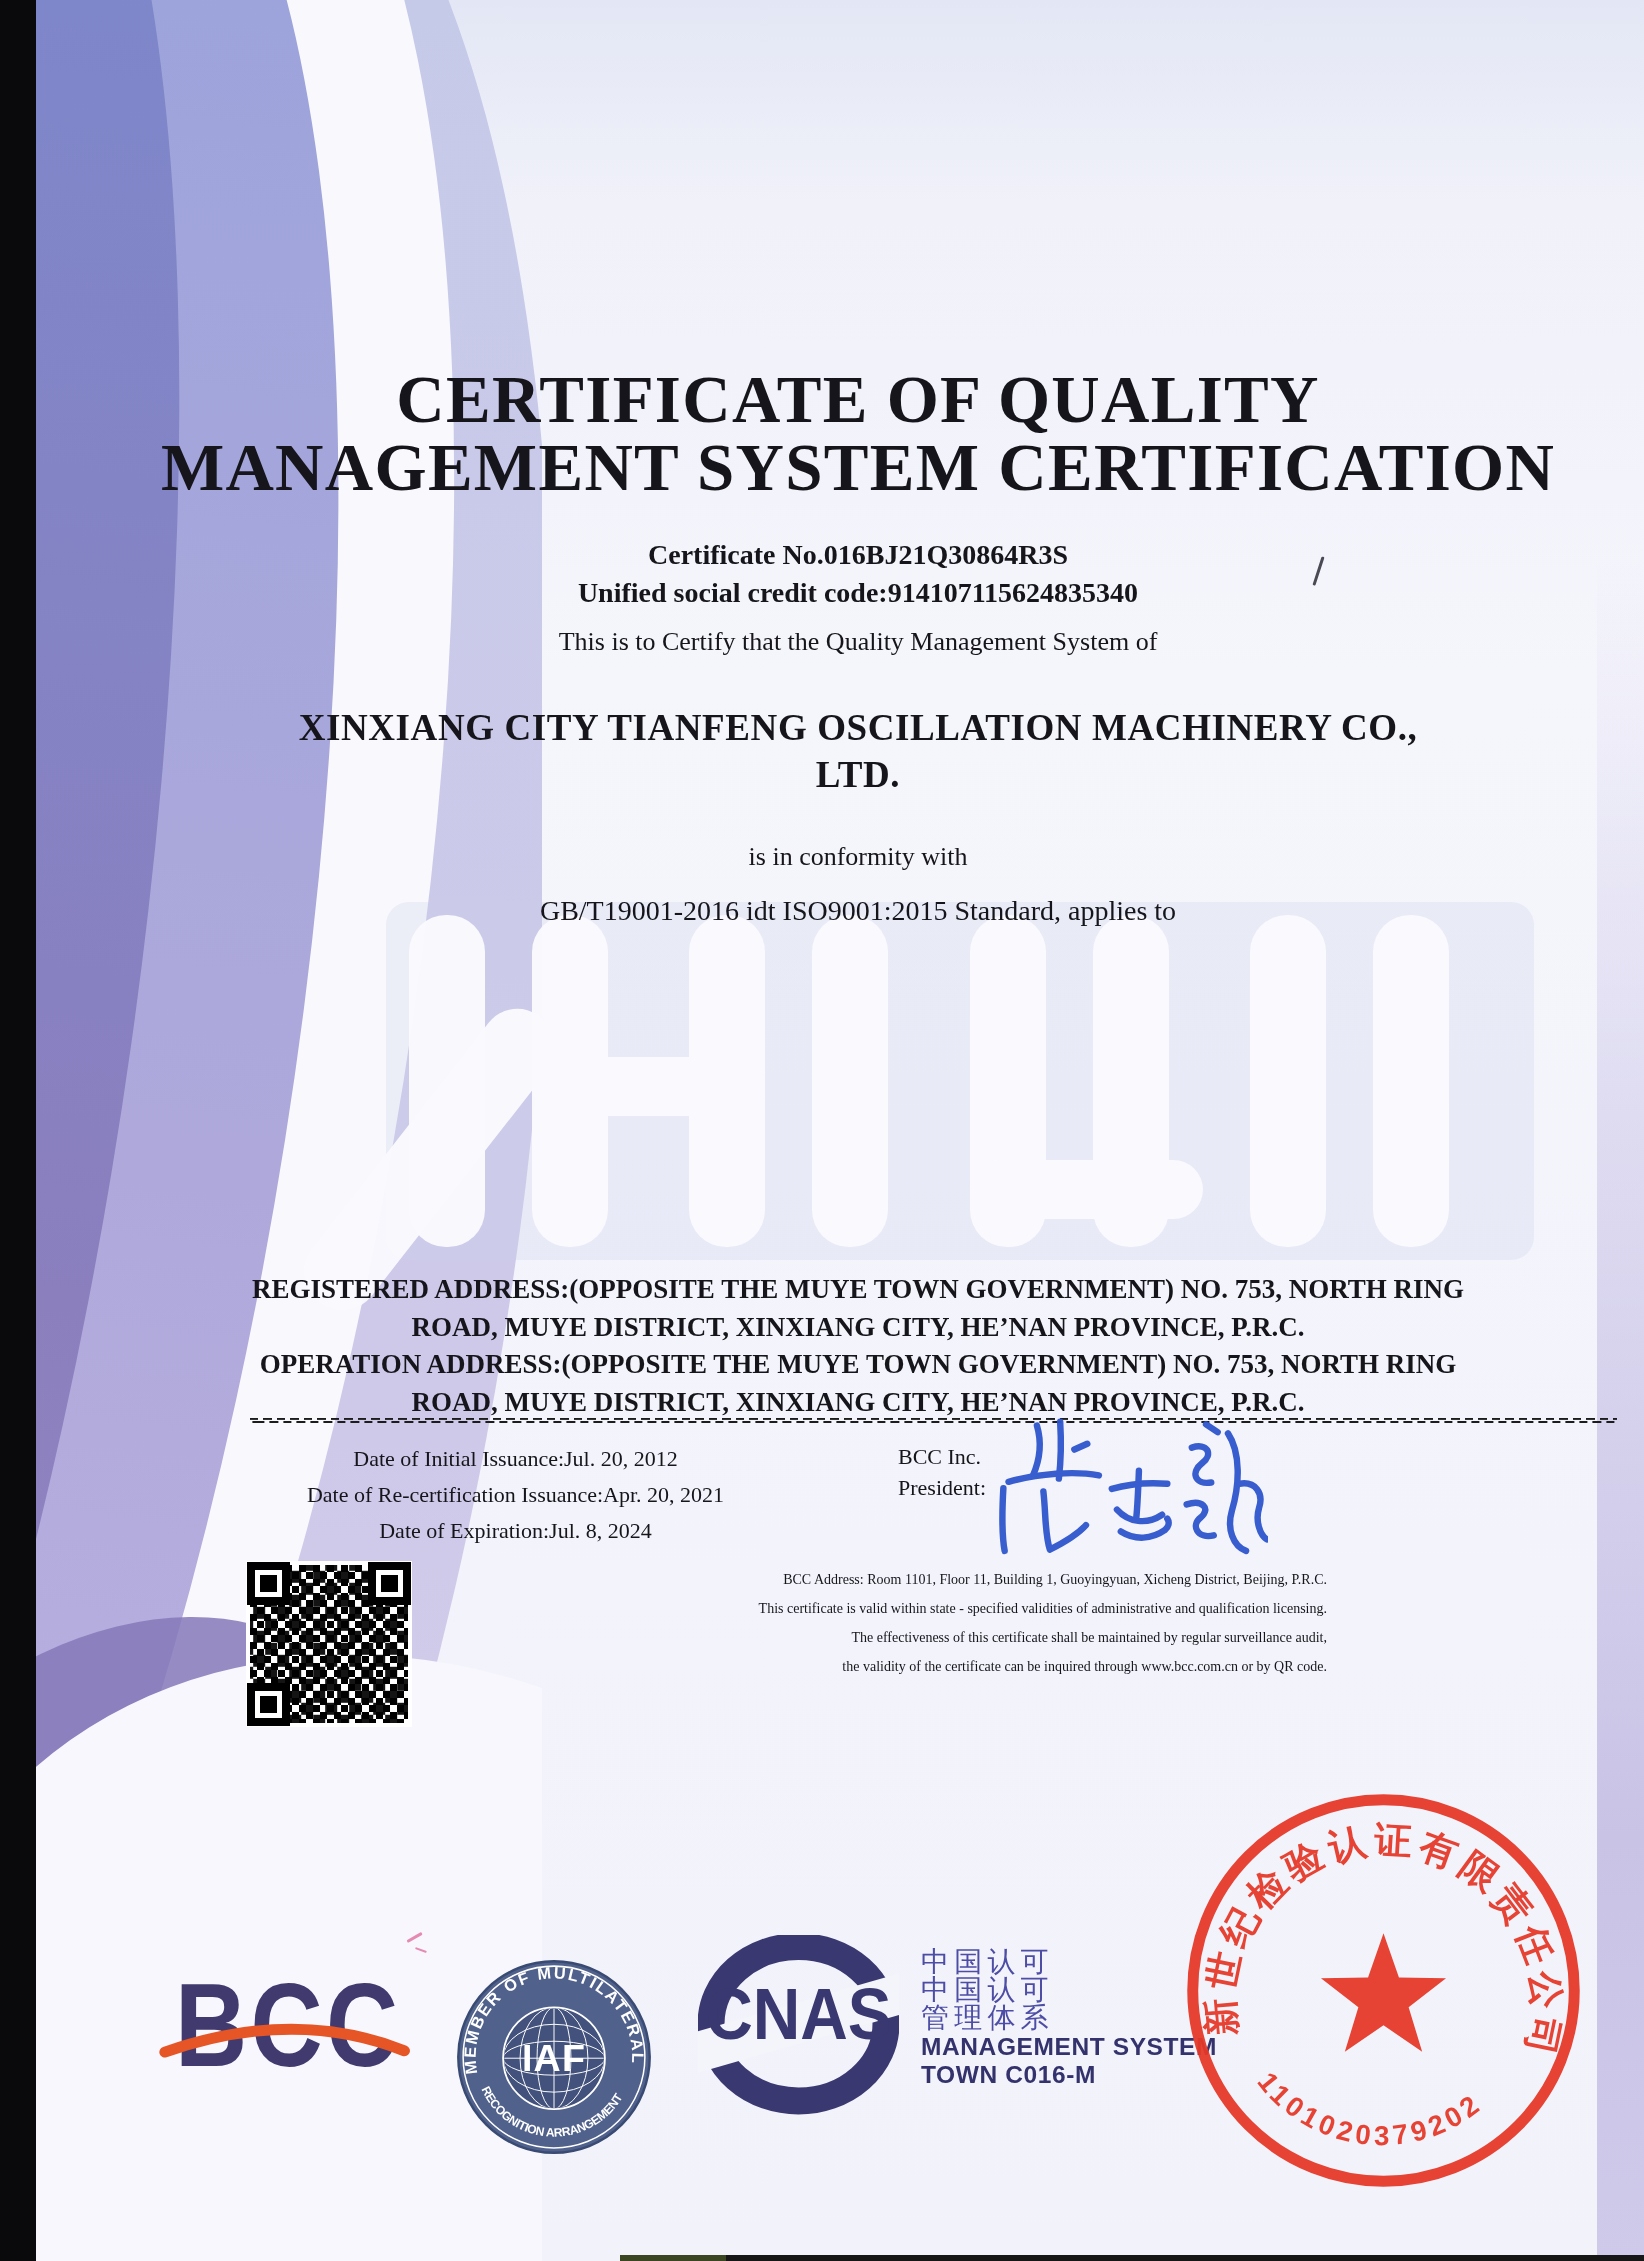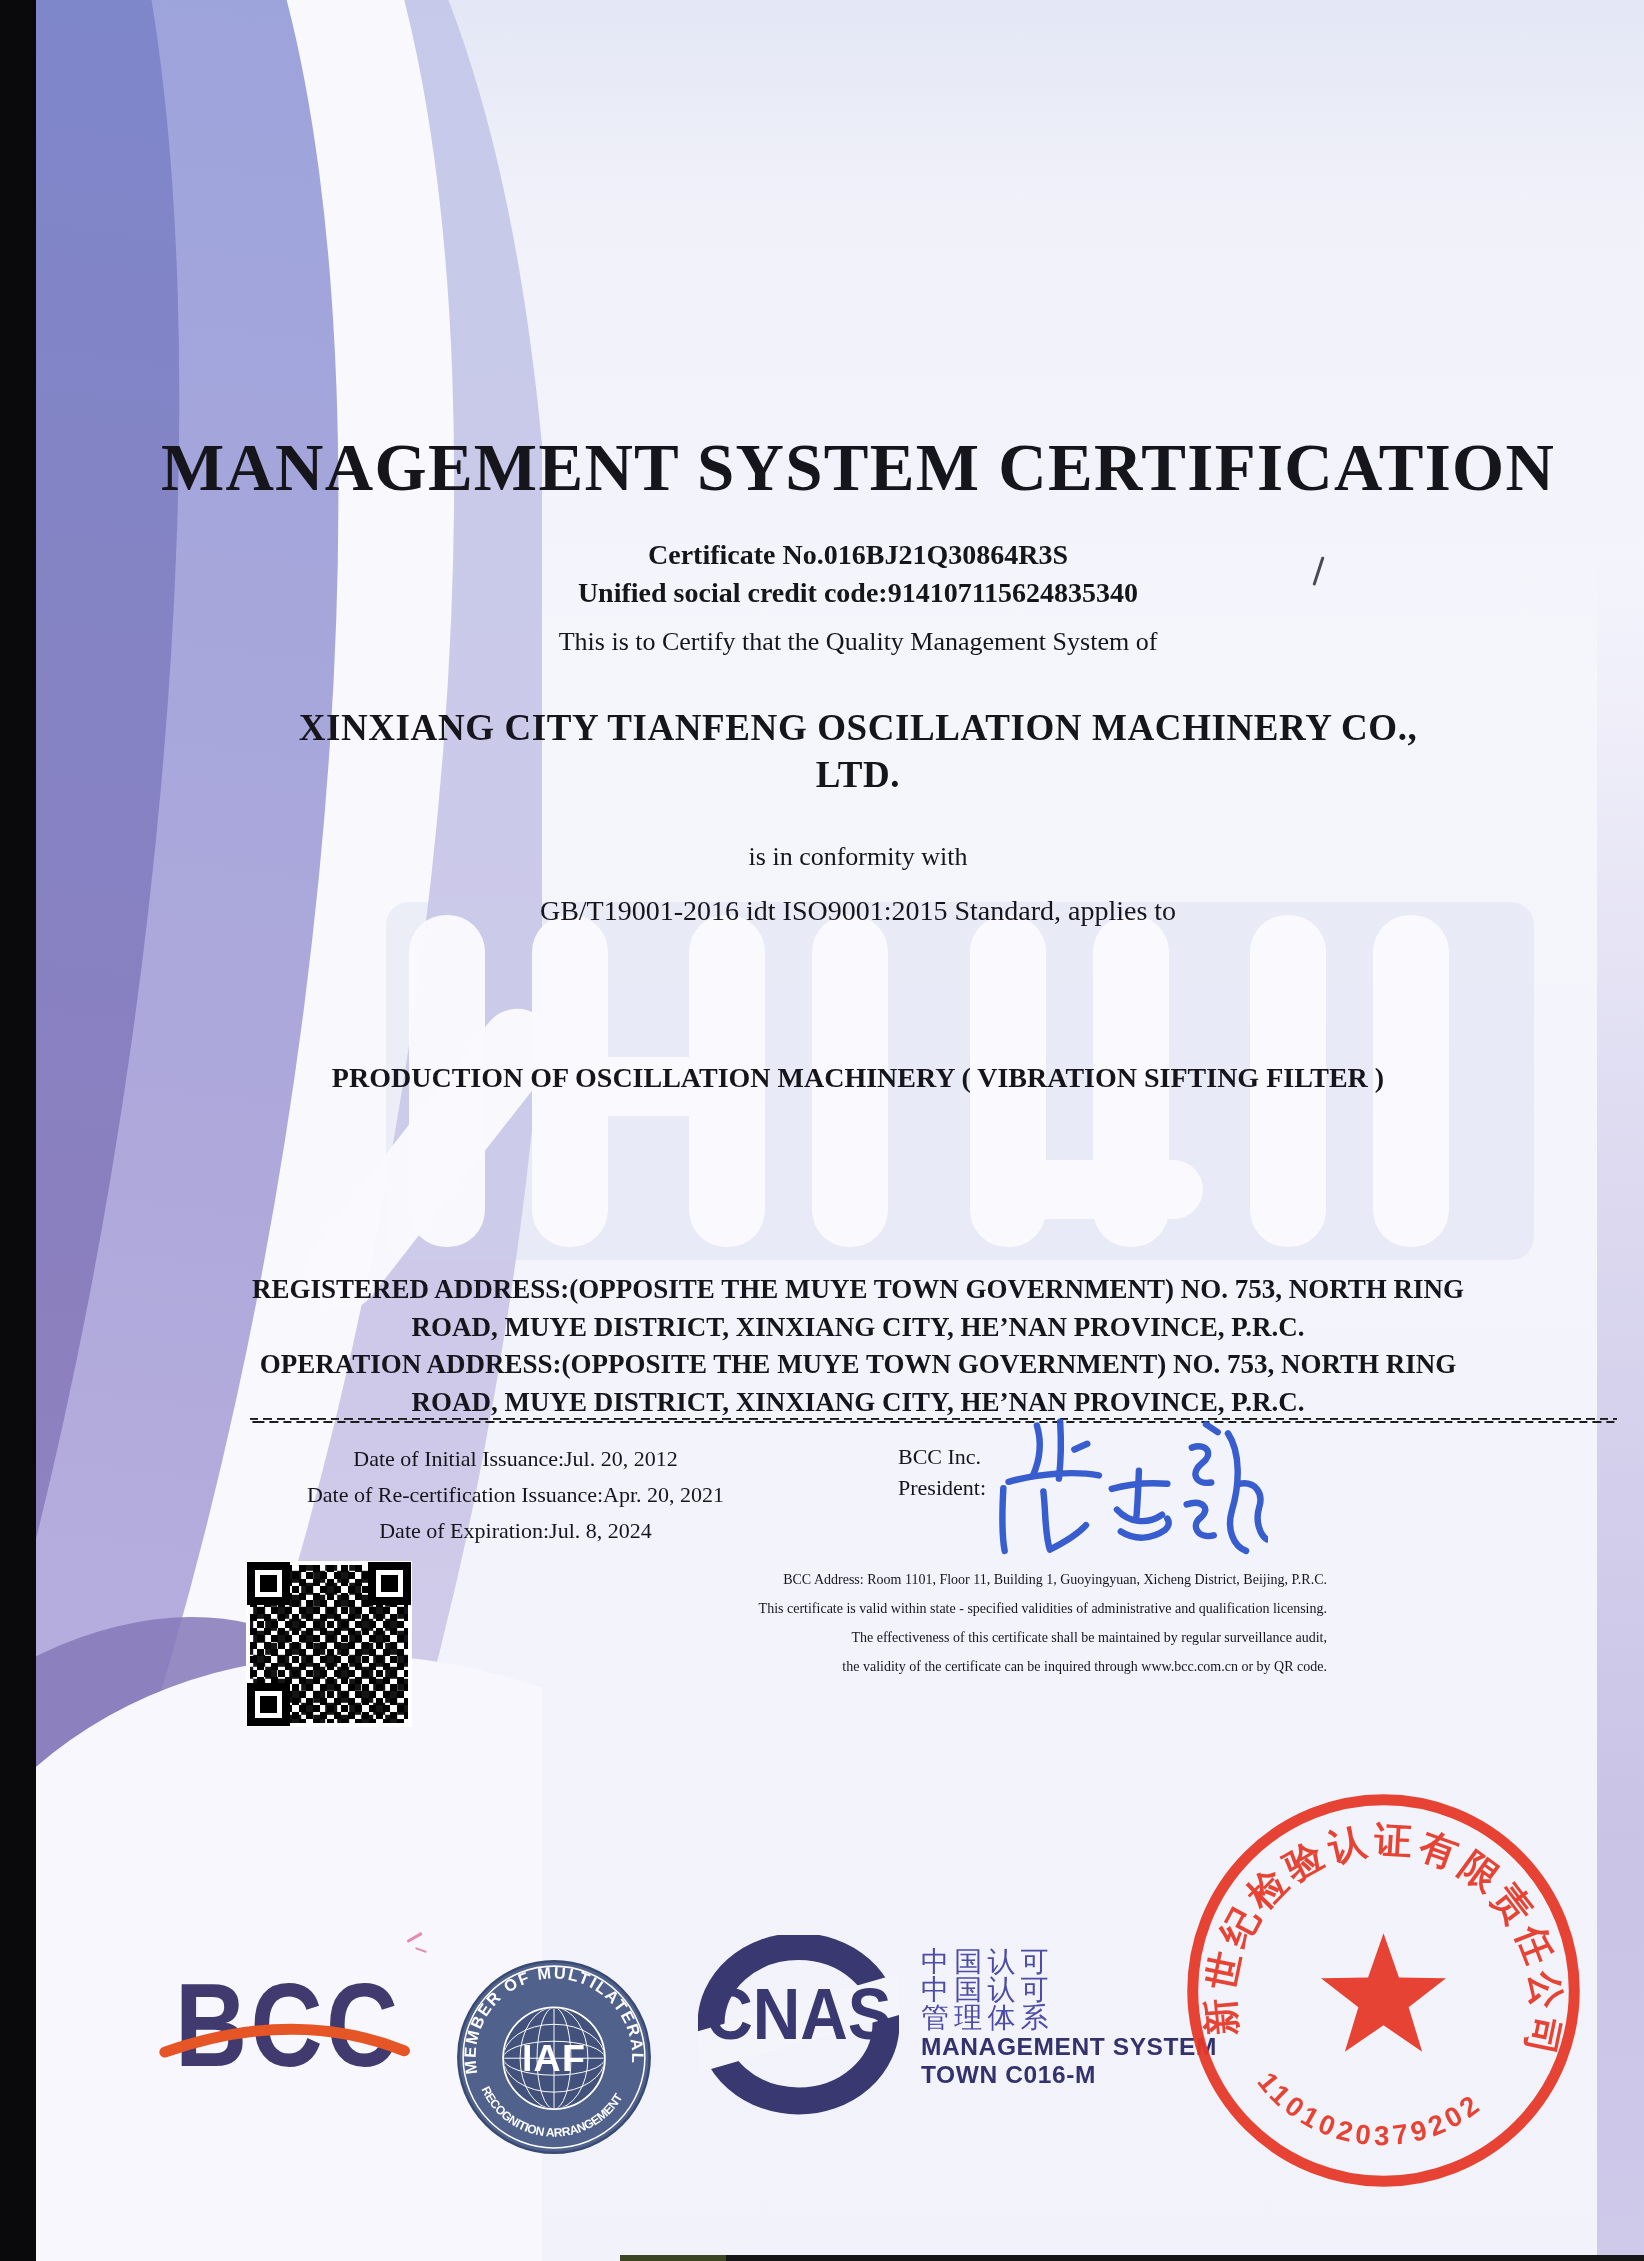--- a/index.html
+++ b/index.html
@@ -126,30 +126,30 @@
       <i class="b8"></i>
     <i class="h1"></i>
       <i class="h2"></i>
       <i class="s1"></i>
   </div>
 
   <div class="abs lstrip"></div>
   <div class="abs bstrip"></div>
   <div class="abs bstrip-olive"></div>
 
+  <div class="abs ctr title" id="title1">CERTIFICATE OF QUALITY</div>
   <div class="abs ctr title" id="title2">MANAGEMENT SYSTEM CERTIFICATION</div>
 
   <div class="abs ctr" id="certno">Certificate No.016BJ21Q30864R3S</div>
   <div class="abs ctr" id="credit">Unified social credit code:914107115624835340</div>
   <div class="abs ctr company" id="company1">XINXIANG CITY TIANFENG OSCILLATION MACHINERY CO.,</div>
   <div class="abs ctr" id="certify">This is to Certify that the Quality Management System of</div>
   <div class="abs ctr company" id="company2">LTD.</div>
   <div class="abs ctr" id="conformity">is in conformity with</div>
   <div class="abs ctr" id="standard">GB/T19001-2016 idt ISO9001:2015 Standard, applies to</div>
-  <div class="abs ctr" id="scope">PRODUCTION OF OSCILLATION MACHINERY ( VIBRATION SIFTING FILTER )</div>
 
   <div class="abs ctr addr" id="addr1">REGISTERED ADDRESS:(OPPOSITE THE MUYE TOWN GOVERNMENT) NO. 753, NORTH RING</div>
   <div class="abs ctr addr" id="addr2">ROAD, MUYE DISTRICT, XINXIANG CITY, HE’NAN PROVINCE, P.R.C.</div>
   <div class="abs ctr addr" id="addr3">OPERATION ADDRESS:(OPPOSITE THE MUYE TOWN GOVERNMENT) NO. 753, NORTH RING</div>
   <div class="abs ctr addr" id="addr4">ROAD, MUYE DISTRICT, XINXIANG CITY, HE’NAN PROVINCE, P.R.C.</div>
 
   <div class="abs" id="dashline"></div>
 
   <div class="abs" id="dates">
     <div>Date of Initial Issuance:Jul. 20, 2012</div>

